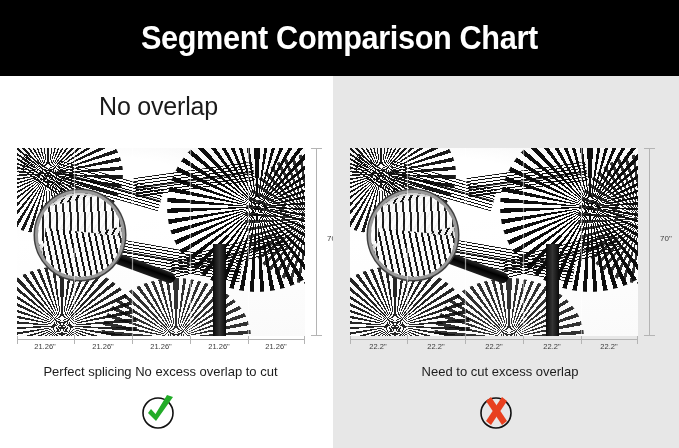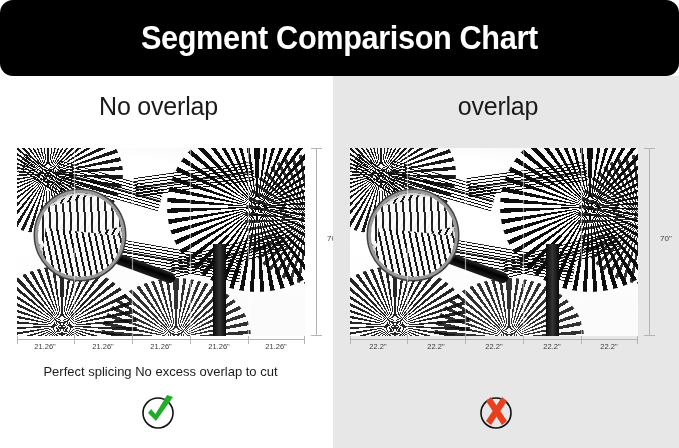--- a/index.html
+++ b/index.html
@@ -25,21 +25,20 @@
   .title-bar {
     position: absolute;
     left: 0;
     top: 0;
     width: 679px;
     height: 76px;
     background: #000000;
     display: flex;
     align-items: center;
     justify-content: center;
-    border-radius: 13px;
   }
   .title-text {
     color: #ffffff;
     font-family: "Liberation Sans", sans-serif;
     font-size: 33px;
     font-weight: 700;
     letter-spacing: -0.4px;
     transform: scaleX(0.93);
     white-space: nowrap;
   }
@@ -338,21 +337,20 @@
 
     <div class="verdict">
       <svg width="40" height="40" viewBox="0 0 40 40">
         <circle cx="19" cy="21" r="15" fill="none" stroke="#111111" stroke-width="1.6"></circle>
         <path d="M9 21 L17 29 L34 5 L28 3 L16.5 22 L12 17 Z" fill="#22ac28"></path>
       </svg>
     </div>
   </div>
 
   <div class="panel panel-right">
-    <div class="panel-heading">overlap</div>
 
     <div class="figure">
       <div class="photo">
         <div class="sky"></div>
 
         <div class="canopy-dark" style="left:150px;top:-26px;width:180px;height:170px;"></div>
         <div class="canopy-dark" style="left:228px;top:6px;width:130px;height:130px;opacity:.85;"></div>
         <div class="canopy-dark" style="left:-30px;top:118px;width:150px;height:120px;opacity:.9;"></div>
         <div class="canopy-dark" style="left:84px;top:130px;width:150px;height:120px;opacity:.85;"></div>
         <div class="canopy-dark" style="left:-44px;top:-34px;width:150px;height:120px;opacity:.95;"></div>
@@ -393,20 +391,21 @@
         <div class="tick" style="left:287px;"></div>
 
         <div class="seg-label" style="left:28px;">22.2"</div>
         <div class="seg-label" style="left:86px;">22.2"</div>
         <div class="seg-label" style="left:144px;">22.2"</div>
         <div class="seg-label" style="left:202px;">22.2"</div>
         <div class="seg-label" style="left:259px;">22.2"</div>
       </div>
     </div>
 
+    <div class="caption">Need to cut excess overlap</div>
 
     <div class="verdict">
       <svg width="40" height="40" viewBox="0 0 40 40">
         <circle cx="20" cy="21" r="15" fill="none" stroke="#111111" stroke-width="1.6"></circle>
         <path d="M10 9 L15 5 L31 29 L26 33 Z" fill="#e8401f"></path>
         <path d="M31 9 L26 5 L10 29 L15 33 Z" fill="#e8401f"></path>
       </svg>
     </div>
   </div>
 

